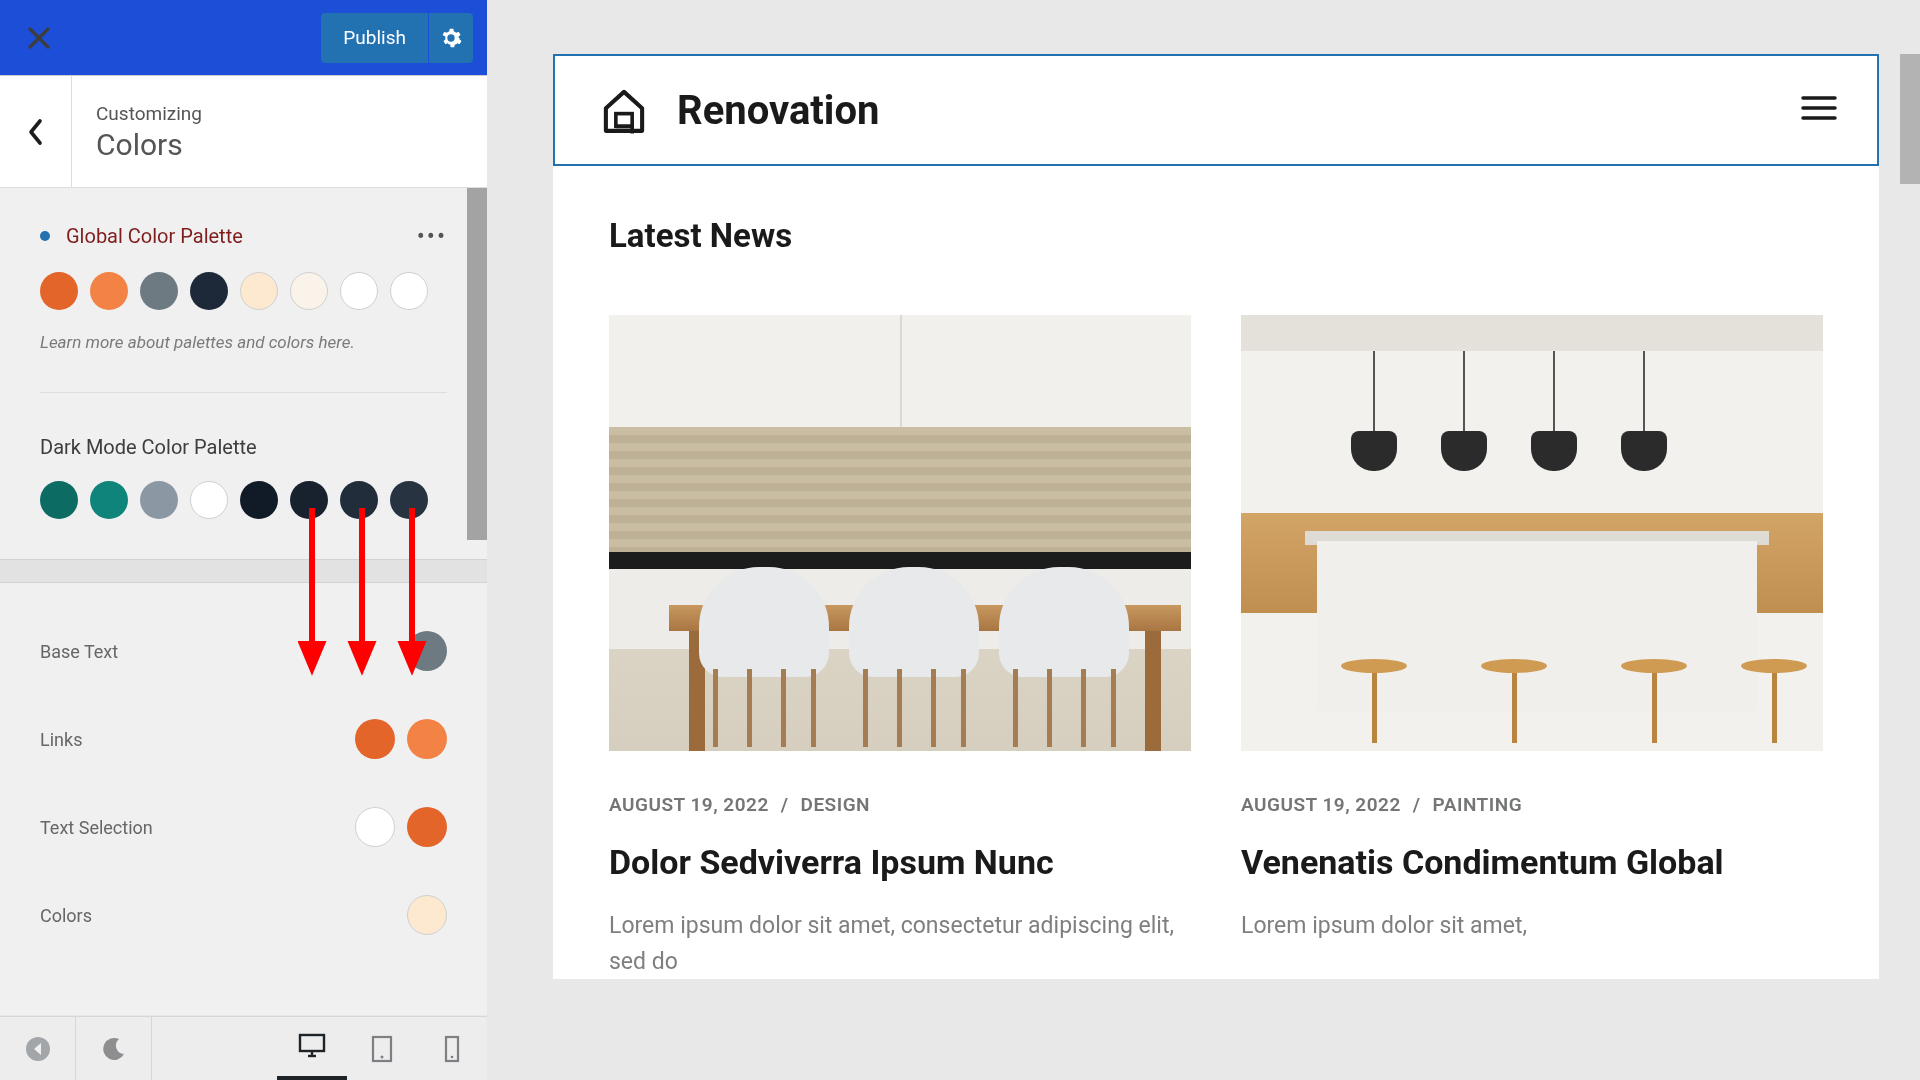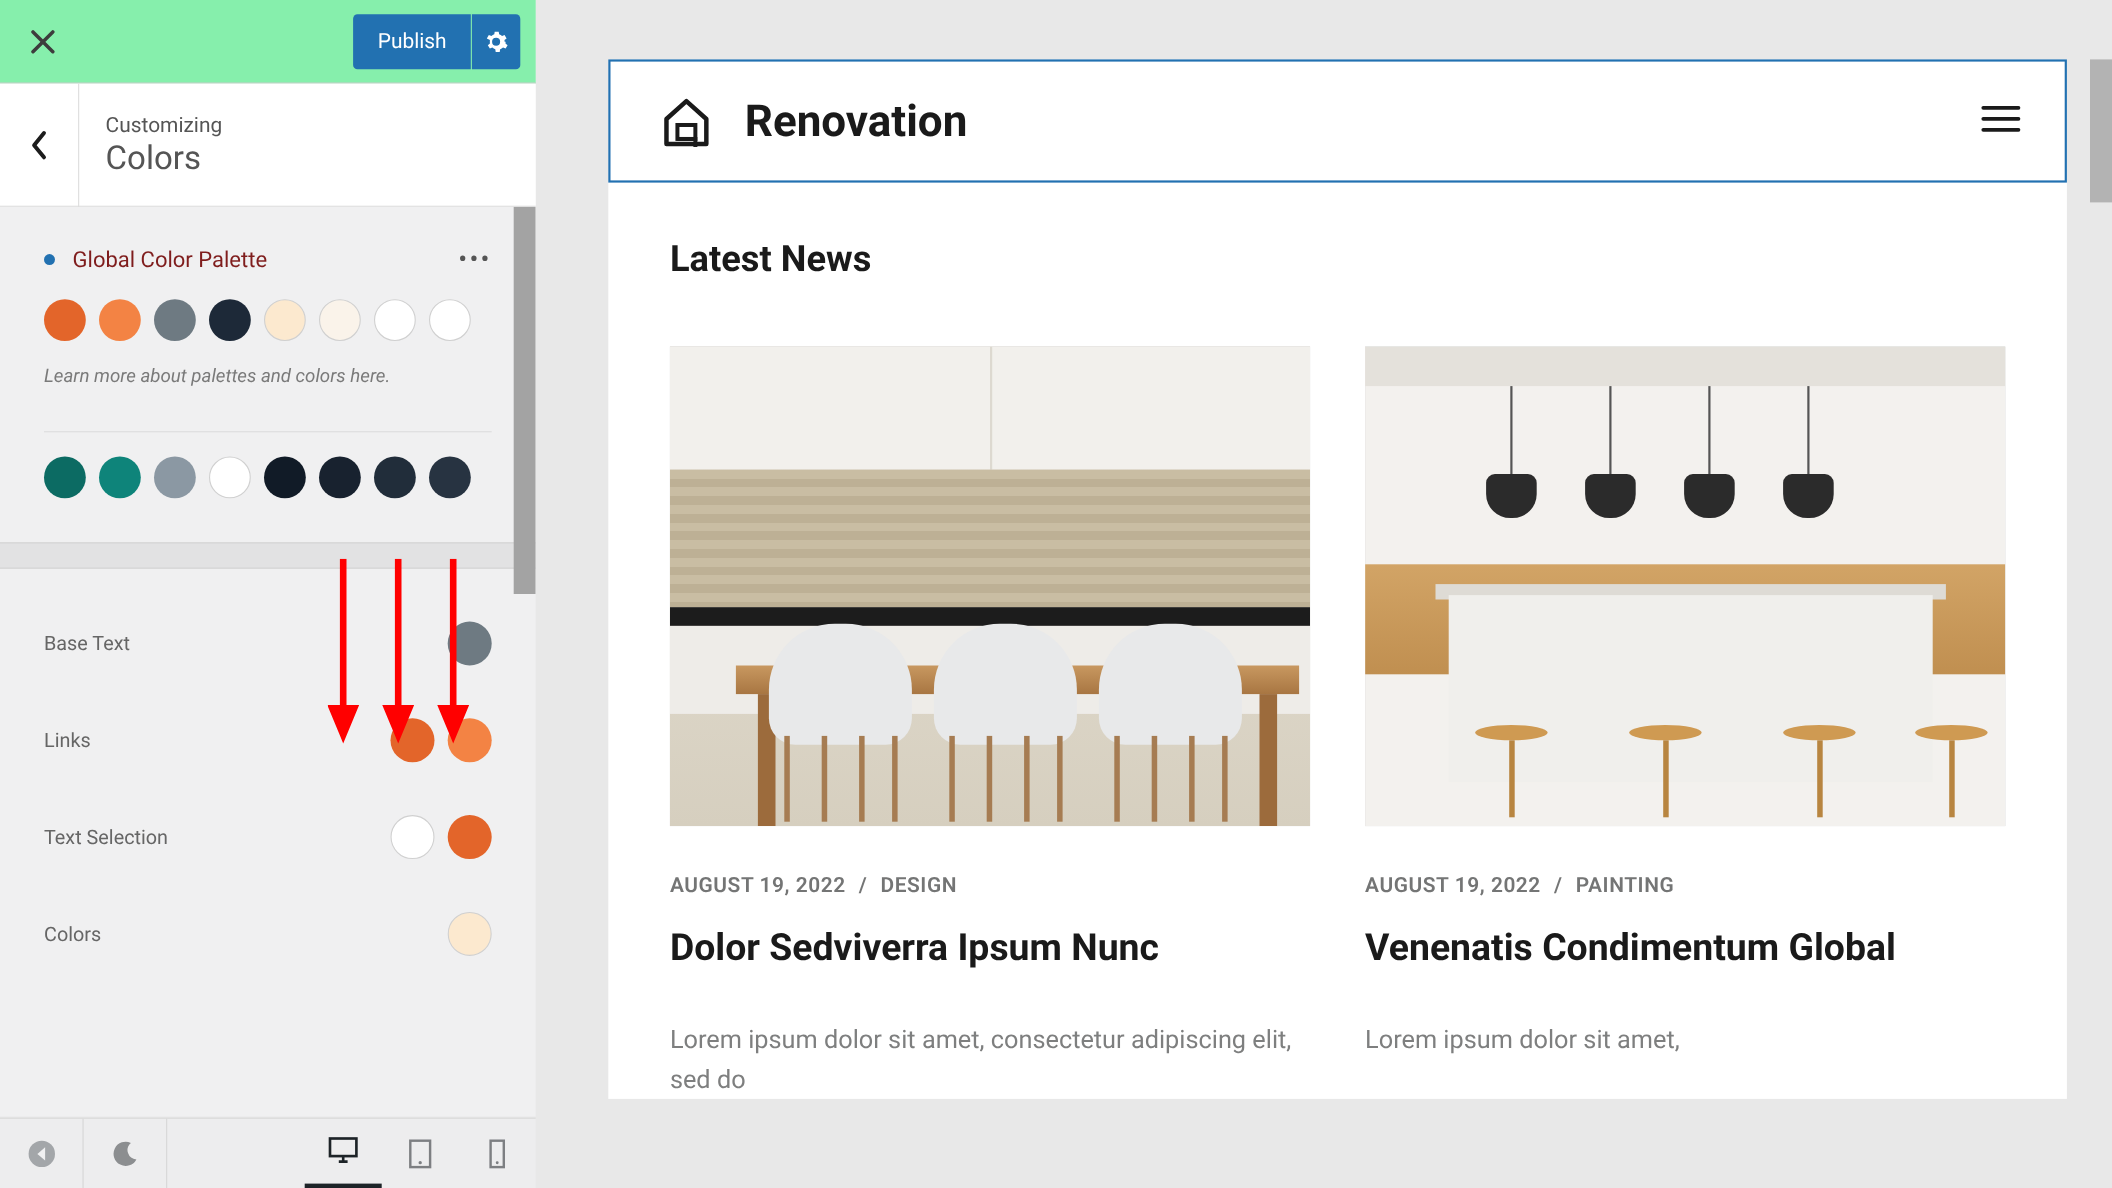--- a/index.html
+++ b/index.html
@@ -1,19 +1,19 @@
 <!DOCTYPE html>
 <html><head>
 <meta charset="utf-8">
 <style>
 * { margin: 0; padding: 0; box-sizing: border-box; }
 body { font-family: -apple-system, BlinkMacSystemFont, "Segoe UI", Roboto, Helvetica, Arial, sans-serif; background: #e8e8e8; width: 1920px; height: 1080px; overflow: hidden; position: relative; }
 
 .sidebar { position: absolute; left: 0; top: 0; width: 487px; height: 1015px; background: #f0f0f1; display: flex; flex-direction: column; }
-.topbar { height: 76px; background: #86efac; display: flex; align-items: center; padding: 0 14px; border-bottom: 1px solid #ccc; }
+.topbar { height: 76px; background: #1d4ed8; display: flex; align-items: center; padding: 0 14px; border-bottom: 1px solid #ccc; }
 .close-btn { width: 50px; height: 50px; display: flex; align-items: center; justify-content: center; font-size: 30px; color: #3d3d3d; cursor: pointer; }
 .topbar-spacer { flex: 1; }
 .publish-btn { background: #2271b1; color: #fff; font-size: 19px; height: 50px; padding: 0 22px; display: flex; align-items: center; border-radius: 4px 0 0 4px; cursor: pointer; }
 .publish-gear { background: #2271b1; color: #fff; width: 44px; height: 50px; display: flex; align-items: center; justify-content: center; border-radius: 0 4px 4px 0; cursor: pointer; margin-left: 1px; }
 
 .section-header { height: 112px; background: #fff; display: flex; align-items: center; border-bottom: 1px solid #ddd; }
 .back-btn { width: 72px; height: 112px; display: flex; align-items: center; justify-content: center; border-right: 1px solid #ddd; cursor: pointer; }
 .header-text { padding-left: 24px; }
 .customizing-label { font-size: 19px; color: #555; }
 .section-title { font-size: 30px; color: #555; font-weight: 400; margin-top: 2px; }
@@ -62,21 +62,21 @@
 .site-name { font-size: 40px; font-weight: 700; color: #1a1a1a; }
 .hamburger { margin-left: auto; cursor: pointer; }
 .site-body { padding: 50px 56px 0 56px; }
 .latest-news { font-size: 33px; font-weight: 700; color: #1a1a1a; margin-bottom: 60px; }
 .posts { display: flex; gap: 50px; }
 .post { flex: 1; }
 .post-img { width: 100%; height: 436px; background: #ccc; position: relative; overflow: hidden; }
 .post-meta { margin-top: 42px; font-size: 19px; font-weight: 600; color: #747575; letter-spacing: 0.5px; }
 .post-meta .sep { margin: 0 12px; }
 .post-title { font-size: 34px; font-weight: 700; color: #1a1a1a; margin-top: 24px; line-height: 1.3; }
-.post-excerpt { font-size: 23px; color: #7e7f7f; margin-top: 44px; line-height: 1.55; }
+.post-excerpt { font-size: 23px; color: #7e7f7f; margin-top: 24px; line-height: 1.55; }
 
 
 .k1-wall { position: absolute; left: 0; right: 0; top: 0; bottom: 0; background: linear-gradient(#e8e3d8, #d6cfbf); }
 .k1-upper { position: absolute; left: 0; top: 0; width: 100%; height: 112px; background: #f2f0ec; }
 .k1-upper::after { content: ""; position: absolute; left: 50%; top: 0; width: 2px; height: 100%; background: #ddd9d0; }
 .k1-back { position: absolute; left: 0; top: 112px; width: 100%; height: 125px; background: repeating-linear-gradient(#c9bda3, #c9bda3 8px, #bdb095 8px, #bdb095 16px); }
 .k1-counter { position: absolute; left: 0; top: 237px; width: 100%; height: 17px; background: #1c1c1c; }
 .k1-lower { position: absolute; left: 0; top: 254px; width: 100%; height: 80px; background: #eeece8; }
 .k1-table { position: absolute; left: 60px; right: 10px; top: 290px; height: 26px; background: linear-gradient(#c89860, #a87642); }
 .k1-tleg1 { position: absolute; left: 80px; top: 316px; width: 16px; height: 120px; background: #9c6b3c; }
@@ -148,20 +148,21 @@
             <div class="swatch swatch-border" style="background: rgb(252, 233, 207);"></div>
             <div class="swatch swatch-border" style="background: rgb(250, 243, 234);"></div>
             <div class="swatch swatch-border" style="background: rgb(255, 255, 255);"></div>
             <div class="swatch swatch-border" style="background: rgb(255, 255, 255);"></div>
           </div>
         <div class="hint-text">Learn more about palettes and colors here.</div>
       </div>
 
       <div class="divider"></div>
 
+      <div class="dark-title">Dark Mode Color Palette</div>
       <div class="swatch-row" id="dark-swatches">
           <div class="swatch" style="background: rgb(12, 107, 99);"></div>
           <div class="swatch" style="background: rgb(14, 132, 122);"></div>
           <div class="swatch" style="background: rgb(139, 152, 163);"></div>
           <div class="swatch swatch-border" style="background: rgb(255, 255, 255);"></div>
           <div class="swatch" style="background: rgb(17, 27, 39);"></div>
           <div class="swatch" style="background: rgb(24, 34, 47);"></div>
           <div class="swatch" style="background: rgb(33, 45, 58);"></div>
           <div class="swatch" style="background: rgb(39, 51, 65);"></div>
         </div>

